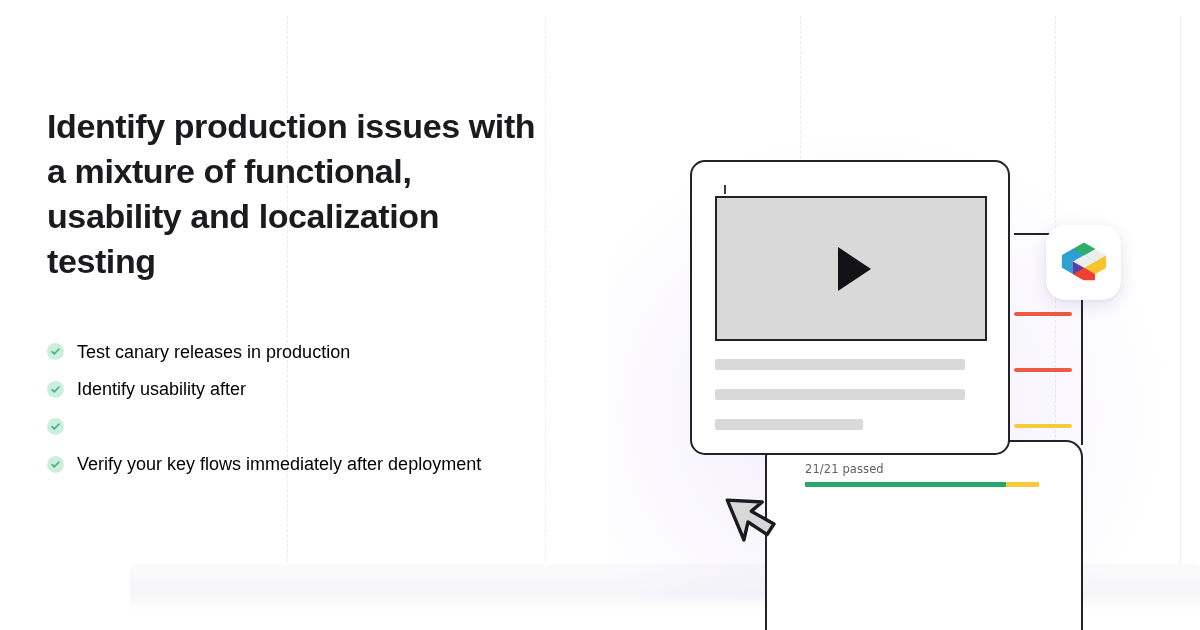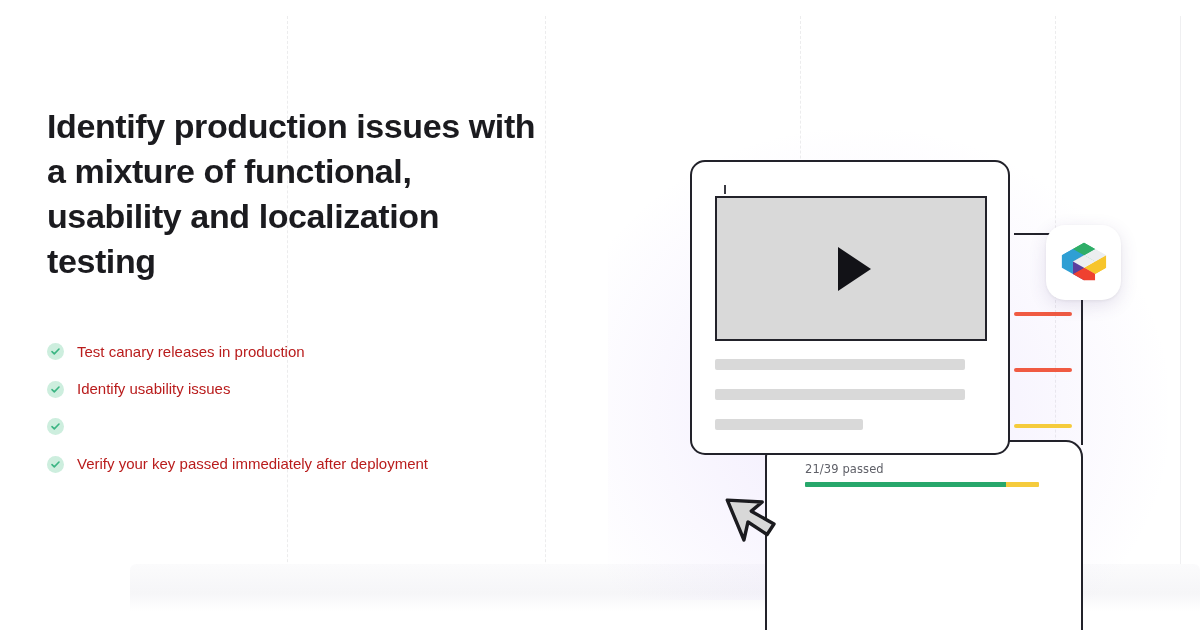--- a/index.html
+++ b/index.html
@@ -92,22 +92,22 @@
     min-width: 17px;
     border-radius: 50%;
     background: #cdeede;
     display: flex;
     align-items: center;
     justify-content: center;
     margin-right: 13px;
   }
   .check-badge svg { display: block; }
   .feature-text {
-    font-size: 15px;
-    color: #b91c1c;
+    font-size: 18px;
+    color: #000000;
     line-height: 18px;
     white-space: nowrap;
   }
 
   
   .illustration {
     position: absolute;
     left: 600px;
     top: 140px;
     width: 600px;
@@ -274,44 +274,44 @@
           </svg>
       </span>
       <span class="feature-text">Test canary releases in production</span>
     </li>
     <li class="feature-item">
       <span class="check-badge">
         <svg width="11" height="11" viewBox="0 0 11 11">
             <path d="M2 5.6 L4.3 7.9 L9 3" fill="none" stroke="#3bb583" stroke-width="1.6" stroke-linecap="round" stroke-linejoin="round"></path>
           </svg>
       </span>
-      <span class="feature-text">Identify usability issues</span>
+      <span class="feature-text">Identify usability after</span>
     </li>
     <li class="feature-item">
       <span class="check-badge">
         <svg width="11" height="11" viewBox="0 0 11 11">
             <path d="M2 5.6 L4.3 7.9 L9 3" fill="none" stroke="#3bb583" stroke-width="1.6" stroke-linecap="round" stroke-linejoin="round"></path>
           </svg>
       </span>
     </li>
     <li class="feature-item">
       <span class="check-badge">
         <svg width="11" height="11" viewBox="0 0 11 11">
             <path d="M2 5.6 L4.3 7.9 L9 3" fill="none" stroke="#3bb583" stroke-width="1.6" stroke-linecap="round" stroke-linejoin="round"></path>
           </svg>
       </span>
-      <span class="feature-text">Verify your key passed immediately after deployment</span>
+      <span class="feature-text">Verify your key flows immediately after deployment</span>
     </li>
   </ul>
 
   <div class="illustration">
 
     <div class="back-card">
       <div class="passed-row" style="left:38px; top:20px; width:234px;">
-        <div class="passed-label">21/39 passed</div>
+        <div class="passed-label">21/21 passed</div>
         <div class="bar-track">
           <div class="bar-green" style="width:86%"></div>
           <div class="bar-yellow" style="width:14%"></div>
         </div>
       </div>
     </div>
 
     <div class="stub" style="left:414px; top:172px; width:58px; background:#f05a42;"></div>
     <div class="stub" style="left:414px; top:228px; width:58px; background:#f05a42;"></div>
     <div class="stub" style="left:414px; top:284px; width:58px; background:#f5cb3c;"></div>

